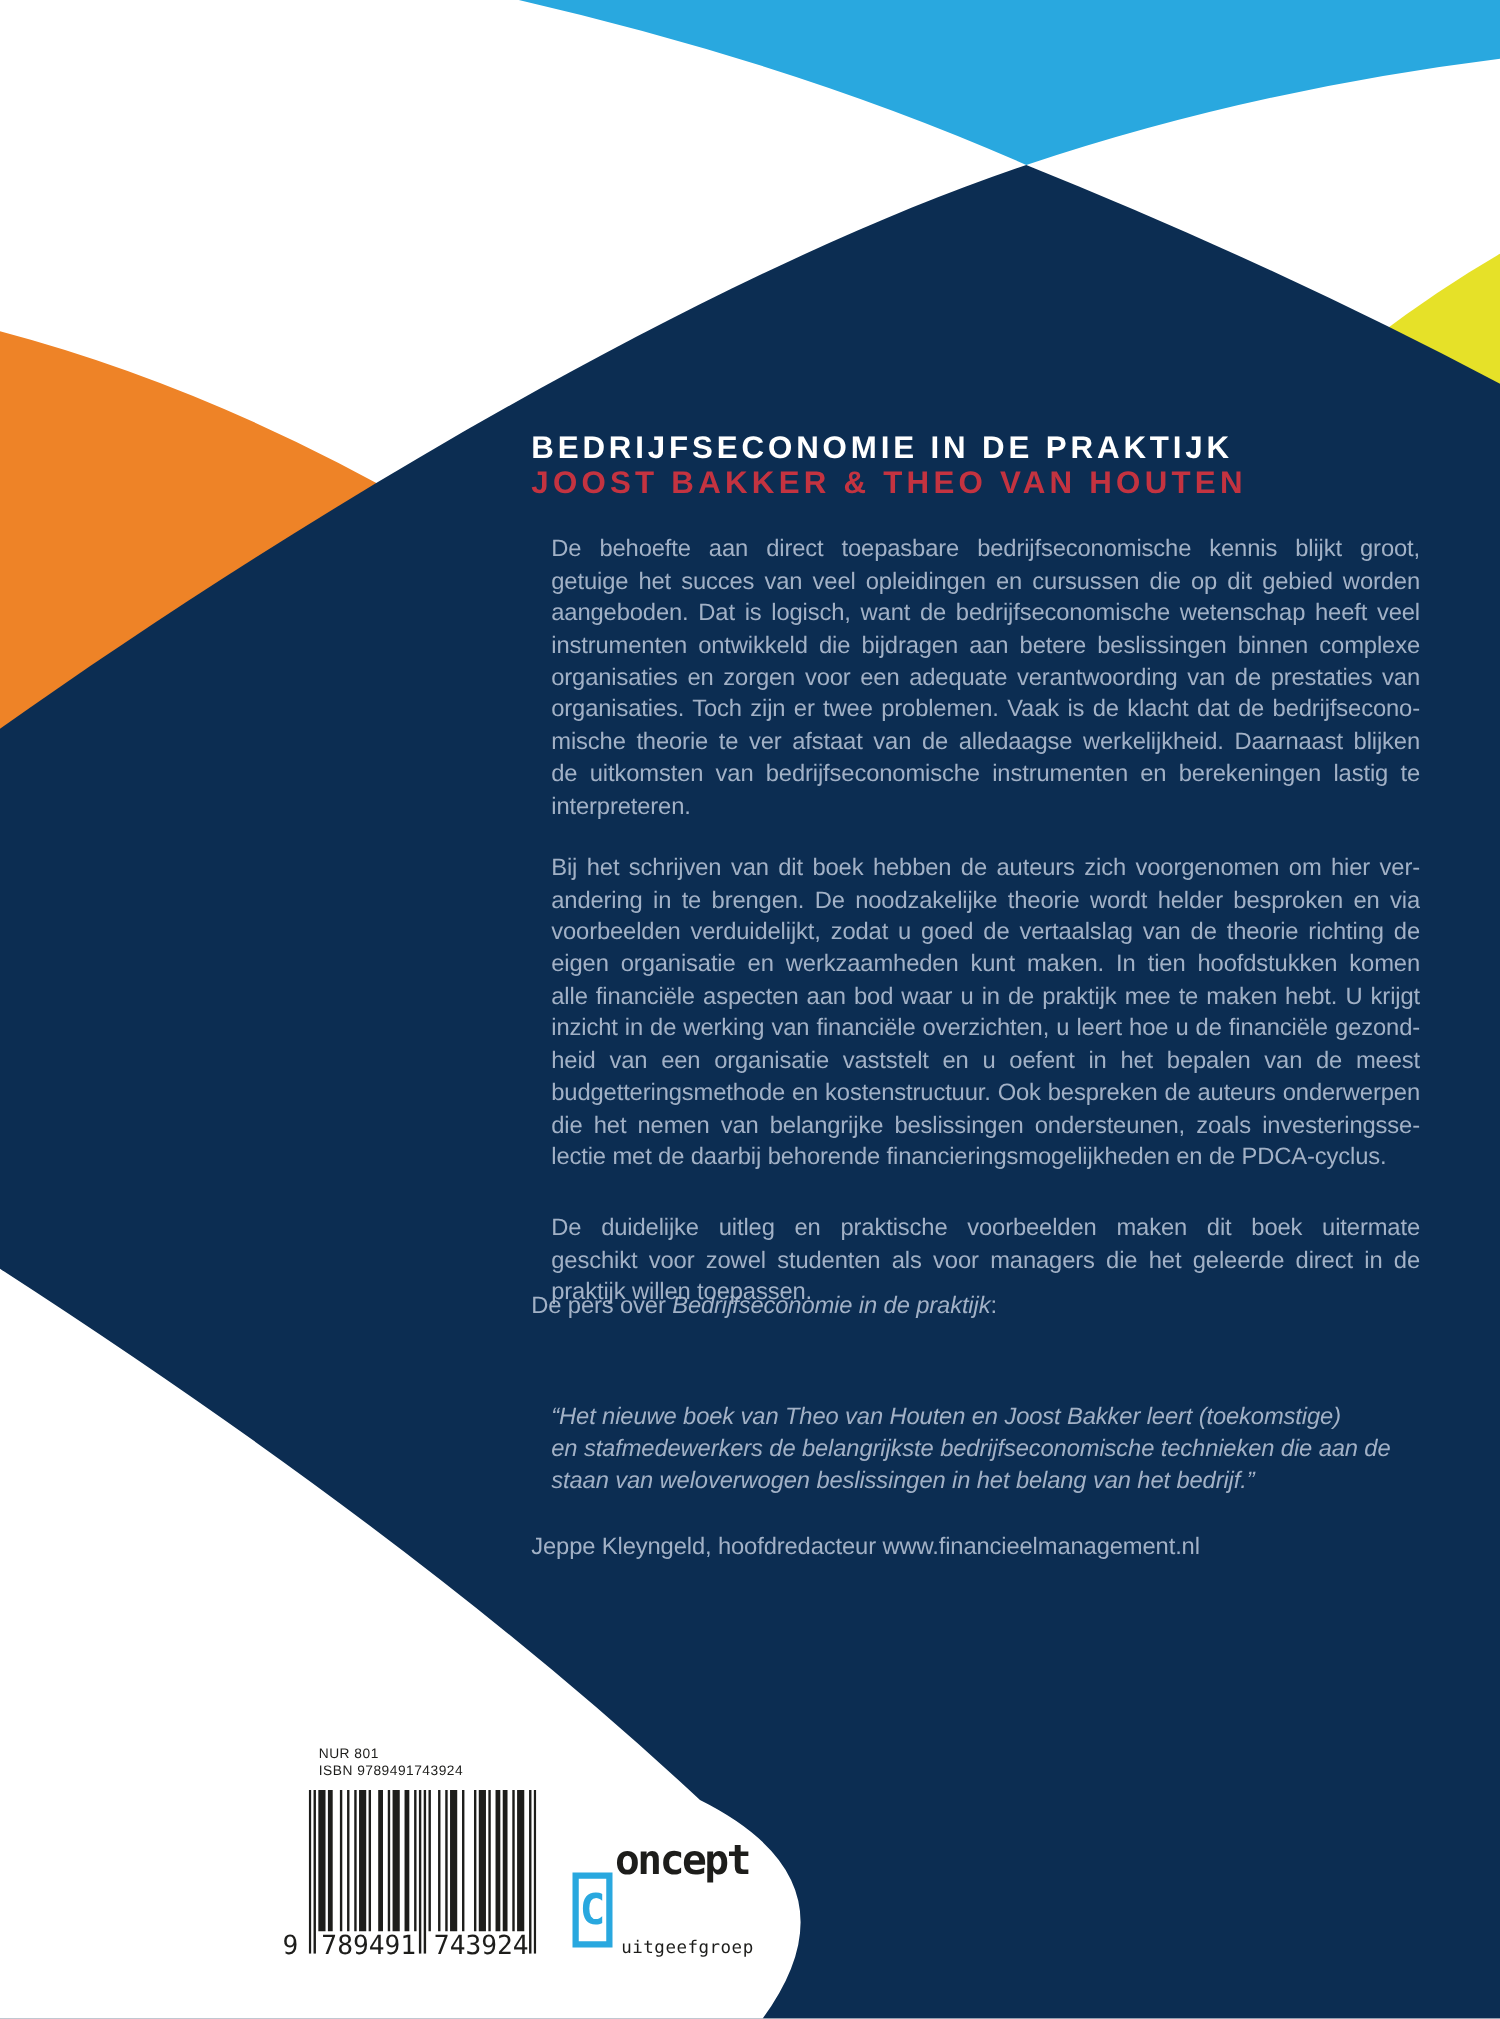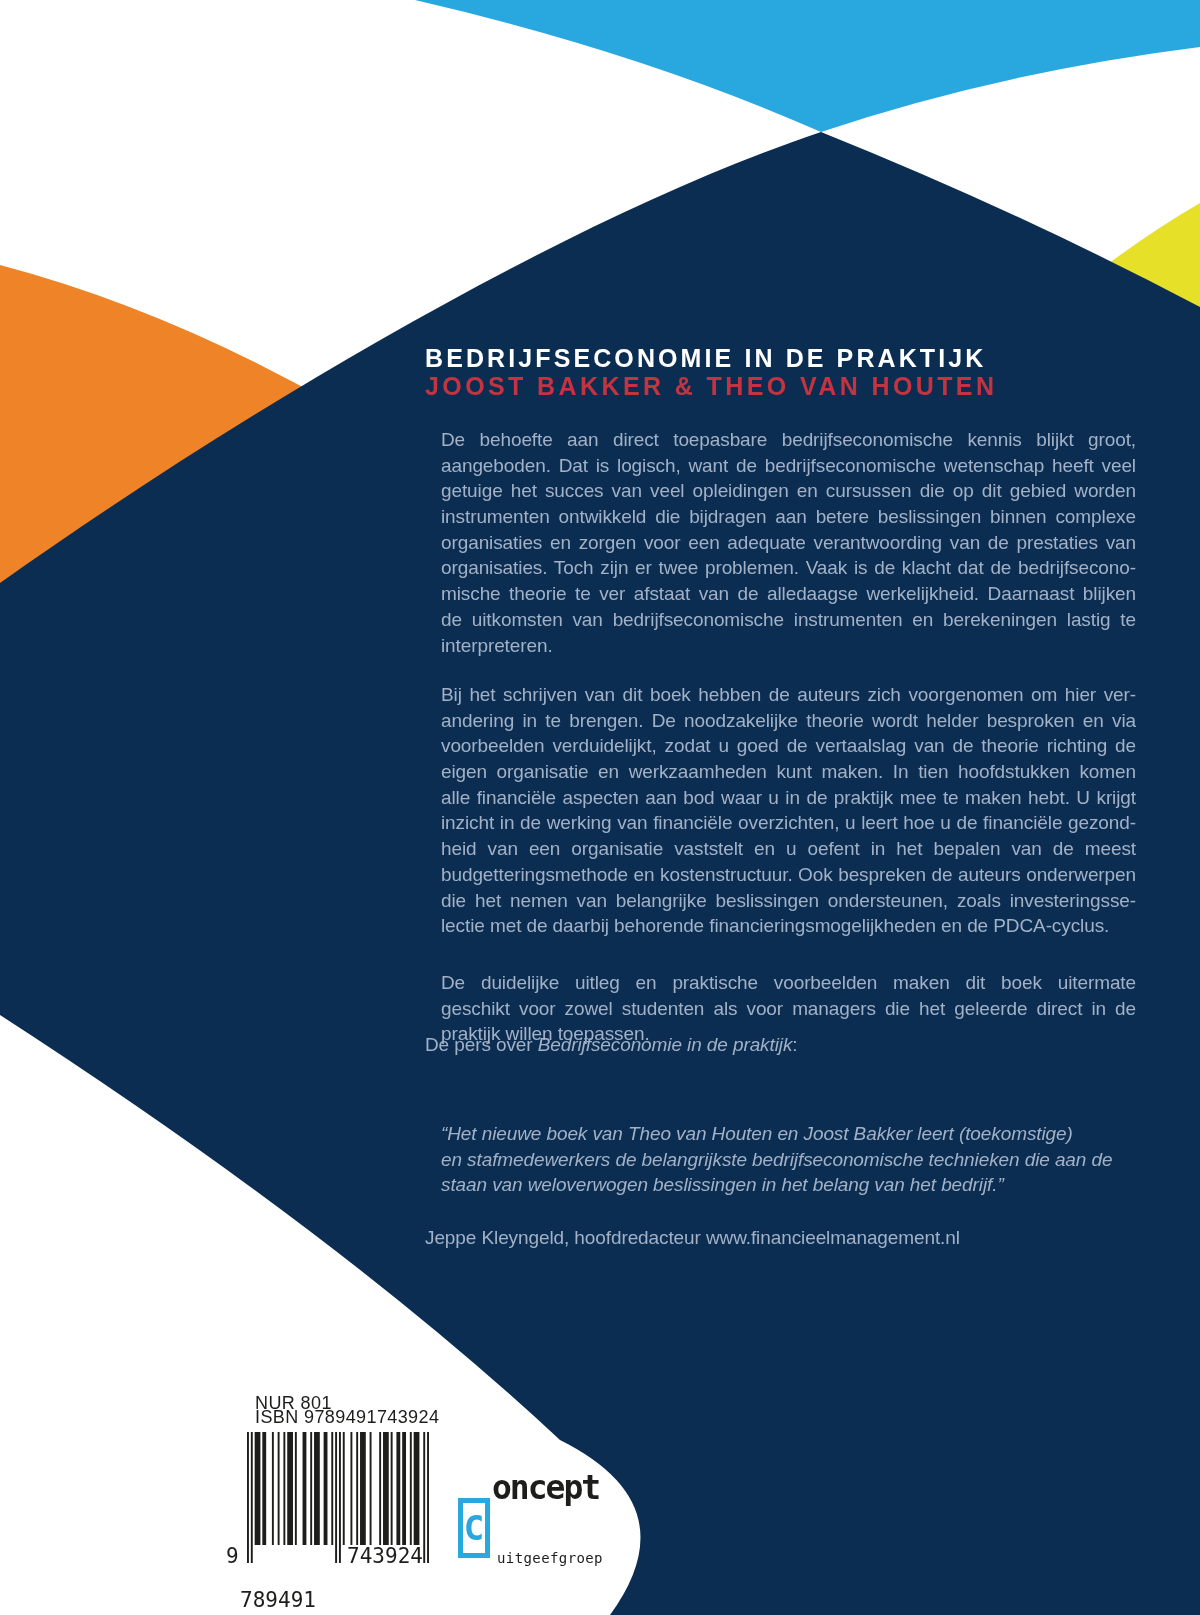--- a/index.html
+++ b/index.html
@@ -38,33 +38,33 @@
   .jline { height:25.7px; line-height:25.7px; text-align:justify; overflow:hidden;margin-left:16px; }
   .jline::after { content:""; display:inline-block; width:100%; }
   .jline.last { text-align:left; }
   .jline.last::after { display:none; }
   .noj .jline { text-align:left; }
   .noj .jline::after { display:none; }
   .it { font-style:italic; }
 
   .codes {
     left:255px; top:1396px; color:var(--ink);
-    font-size:18px; line-height:14px; letter-spacing:0.4px;
+    font-size:11px; line-height:14px; letter-spacing:0.4px;
   }
   .codes div { height:14px; }
 
   .barcode-wrap { left:0; top:0; width:0; height:0; }
   #bars { position:absolute; left:247px; top:1432px; width:182px; height:131px; display:block; }
   .bc-d {
     position:absolute; top:1546px;
     font-family:"DejaVu Sans Mono", monospace;
     font-size:21px; color:var(--ink); line-height:21px;
   }
   .bc-lead  { left:226px; }
-  .bc-left  { left:236px; width:84px; text-align:center;margin-top:44px; }
+  .bc-left  { left:253px; width:84px; text-align:center; }
   .bc-right { left:343px; width:84px; text-align:center; }
 
   .logo-box {
     left:458px; top:1498px; width:32px; height:60px;
     border:5px solid var(--cyan); box-sizing:border-box; background:#fff;
     display:flex; align-items:center; justify-content:center;
   }
   .logo-c {
     font-family:"DejaVu Sans Mono", monospace; font-weight:700;
     font-size:34px; color:var(--cyan); line-height:34px;
@@ -91,22 +91,22 @@
     <path d="M 1100,270 Q 1150,232 1200,203 L 1200,345 Z" fill="#E6E128"></path>
     <path d="M 821,132 Q 1020,212 1200,307 L 1200,1615 L 0,1615 L 0,583 C 230,420 560,220 821,132 Z" fill="#0C2D52"></path>
     <path d="M 0,1015 Q 340,1235 560,1440 Q 690,1505 610,1615 L 0,1615 Z" fill="#FFFFFF"></path>
   </svg>
 
   <div class="abs title">BEDRIJFSECONOMIE IN DE PRAKTIJK</div>
   <div class="abs authors">JOOST BAKKER &amp; THEO VAN HOUTEN</div>
 
   <div class="abs para p1">
       <div class="jline">De behoefte aan direct toepasbare bedrijfseconomische kennis blijkt groot,</div>
+      <div class="jline">getuige het succes van veel opleidingen en cursussen die op dit gebied worden</div>
       <div class="jline">aangeboden. Dat is logisch, want de bedrijfseconomische wetenschap heeft veel</div>
-      <div class="jline">getuige het succes van veel opleidingen en cursussen die op dit gebied worden</div>
       <div class="jline">instrumenten ontwikkeld die bijdragen aan betere beslissingen binnen complexe</div>
       <div class="jline">organisaties en zorgen voor een adequate verantwoording van de prestaties van</div>
       <div class="jline">organisaties. Toch zijn er twee problemen. Vaak is de klacht dat de bedrijfsecono-</div>
       <div class="jline">mische theorie te ver afstaat van de alledaagse werkelijkheid. Daarnaast blijken</div>
       <div class="jline">de uitkomsten van bedrijfseconomische instrumenten en berekeningen lastig te</div>
       <div class="jline last">interpreteren.</div>
     </div>
   <div class="abs para p2">
       <div class="jline">Bij het schrijven van dit boek hebben de auteurs zich voorgenomen om hier ver-</div>
       <div class="jline">andering in te brengen. De noodzakelijke theorie wordt helder besproken en via</div>

